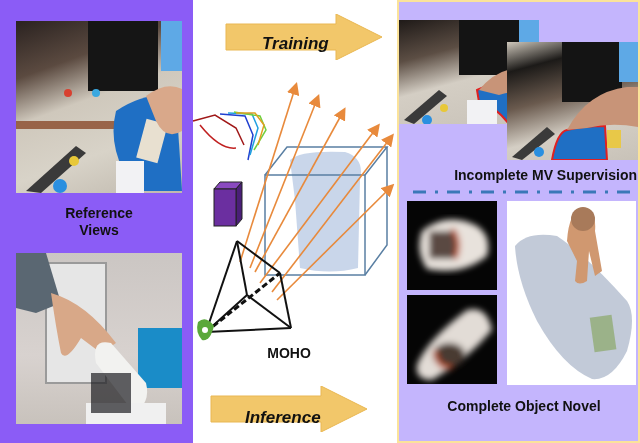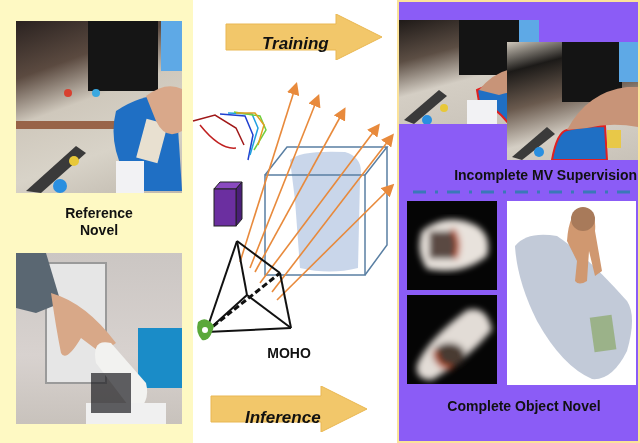--- a/index.html
+++ b/index.html
@@ -1,19 +1,19 @@
 <!DOCTYPE html>
 <html><head>
 <meta charset="utf-8">
 <style>
   html, body { margin:0; padding:0; }
   body { width:640px; height:443px; position:relative; background:#ffffff; overflow:hidden;
          font-family:"Liberation Sans", sans-serif; }
-  .panel-left { position:absolute; left:0; top:0; width:193px; height:443px; background:#fef9c3; }
-  .panel-right { position:absolute; left:397px; top:0; width:243px; height:443px; background:#8b5cf6;
+  .panel-left { position:absolute; left:0; top:0; width:193px; height:443px; background:#8b5cf6; }
+  .panel-right { position:absolute; left:397px; top:0; width:243px; height:443px; background:#c4b5fd;
                  box-sizing:border-box; border:2px solid #fbe39a; }
   .photo { position:absolute; overflow:hidden; }
   .label { position:absolute; font-weight:bold; color:#111; text-align:center; line-height:1.2; }
   .arrow-wrap { position:absolute; }
   .arrow-text { position:absolute; font-weight:bold; font-style:italic; color:#111; font-size:17px;margin-top:8px; }
   svg { position:absolute; left:0; top:0; }
 </style>
 </head>
 <body>
 
@@ -29,21 +29,21 @@
       <path d="M130,75 Q150,60 166,68 L166,110 Q150,120 140,100 Z" fill="#d9a88a"></path>
       <rect x="100" y="140" width="28" height="32" fill="#f2f2f4"></rect>
       <circle cx="44" cy="165" r="7" fill="#2a8fe0"></circle>
       <circle cx="58" cy="140" r="5" fill="#e8c838"></circle>
       <circle cx="80" cy="72" r="4" fill="#3aa8e0"></circle>
       <circle cx="52" cy="72" r="4" fill="#d84030"></circle>
     </svg>
   </div>
   <div class="label" style="left:20px; top:205px; width:158px; font-size:14px;">
     <div>Reference</div>
-    <div>Novel</div>
+    <div>Views</div>
   </div>
   <div class="photo" style="left:16px; top:253px; width:166px; height:171px; background:linear-gradient(180deg,#cbc6c3 0%,#d8d2cf 60%,#c8c2bc 100%);">
     <svg width="166" height="171">
       <rect x="30" y="10" width="60" height="120" fill="#e6e6e6" stroke="#9a9a9a" stroke-width="2"></rect>
       <rect x="122" y="75" width="44" height="60" fill="#1a8cc8"></rect>
       <path d="M0,0 L30,0 L45,50 L20,60 L0,55 Z" fill="#5a6772"></path>
       <path d="M35,40 Q70,50 100,90 L85,100 L65,85 Q50,110 45,100 Q40,75 35,40 Z" fill="#d8a888"></path>
       <path d="M80,110 Q75,85 95,90 L130,130 Q135,150 118,160 Z" fill="#f2f2f0"></path>
       <rect x="70" y="150" width="80" height="21" fill="#f0f0f0"></rect>
       <rect x="75" y="120" width="40" height="40" fill="#1e1e22" opacity="0.7"></rect>

